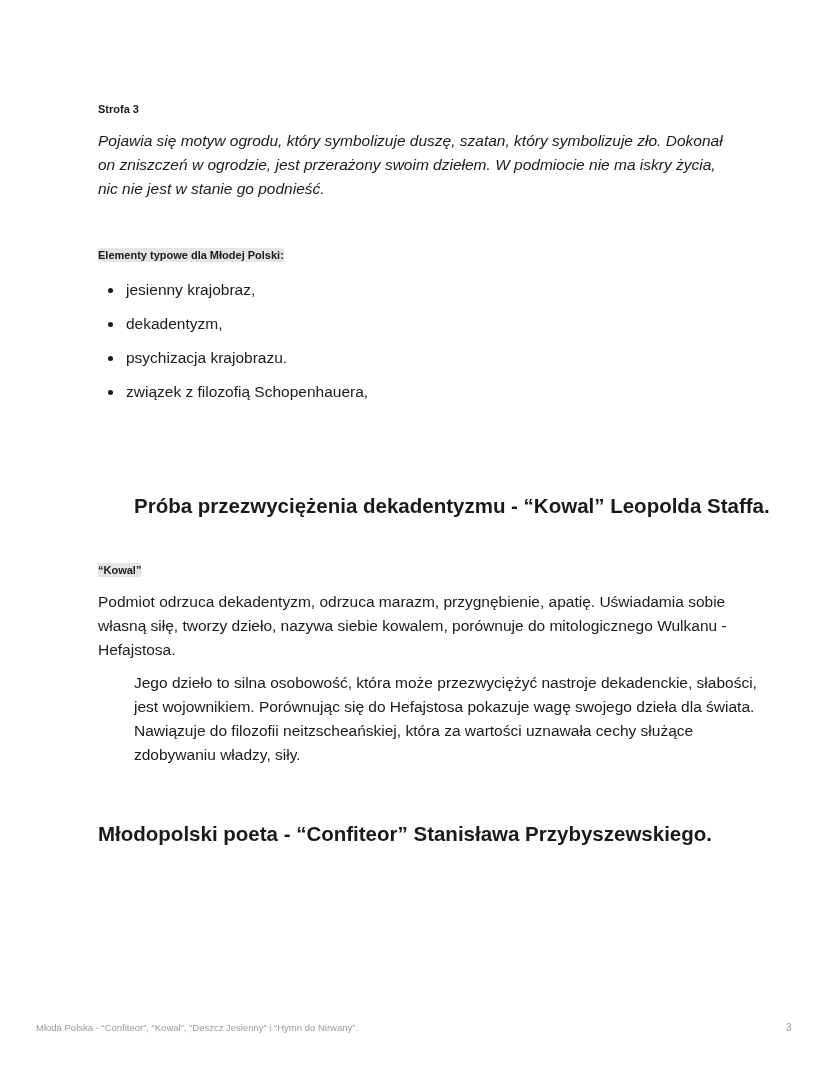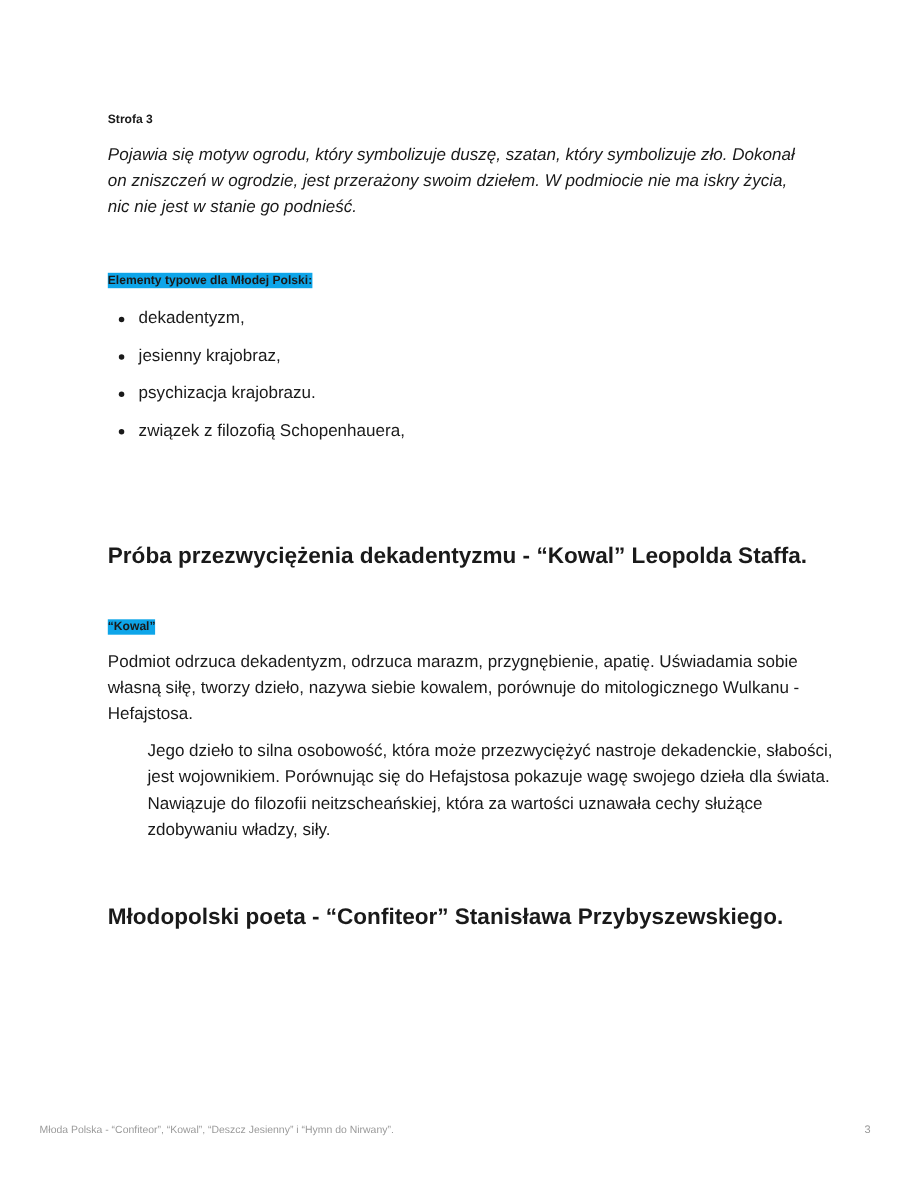--- a/index.html
+++ b/index.html
@@ -1,43 +1,43 @@
 <!DOCTYPE html>
 <html><head>
 <meta charset="utf-8">
 <style>
   html, body { margin: 0; padding: 0; background: #ffffff; }
   body { width: 828px; height: 1071px; position: relative; overflow: hidden;
          font-family: "Liberation Sans", sans-serif; color: #1a1a1a; }
   .h3 { position: absolute; left: 98px; font-size: 11px; font-weight: bold; margin: 0; line-height: 20px; text-align: right; }
   .para { position: absolute; left: 98px; width: 640px; font-size: 15.5px; line-height: 24px; margin: 0; }
-  .hl { background: #0ea5e9; padding: 1px 0; }
+  .hl { background: #e5e5e5; padding: 1px 0; }
   .h2 { position: absolute; left: 98px; font-size: 20.5px; font-weight: bold; margin: 0; line-height: 26px; }
   ul.bullets { position: absolute; left: 98px; top: 278px; margin: 0; padding: 0; list-style: none; }
   ul.bullets li { position: relative; padding-left: 28px; font-size: 15.5px; line-height: 24px; height: 34px; }
   ul.bullets li .dot { position: absolute; left: 10px; top: 10px; width: 5px; height: 5px; border-radius: 50%; background: #1a1a1a; }
   .footer-left { position: absolute; left: 36px; top: 1022px; font-size: 9.5px; color: #9a9a9a; }
   .footer-right { position: absolute; left: 786px; top: 1022px; font-size: 10px; color: #9a9a9a; }
 </style>
 </head>
 <body>
 
 <h3 class="h3" style="top:99px;">Strofa 3</h3>
 <p class="para" style="top:129px;font-style:italic;">Pojawia się motyw ogrodu, który symbolizuje duszę, szatan, który symbolizuje zło. Dokonał on zniszczeń w ogrodzie, jest przerażony swoim dziełem. W podmiocie nie ma iskry życia, nic nie jest w stanie go podnieść.</p>
 
 <h3 class="h3" style="top:245px;"><span class="hl">Elementy typowe dla Młodej Polski:</span></h3>
 
 <ul class="bullets">
+  <li><span class="dot"></span><span>jesienny krajobraz,</span></li>
   <li><span class="dot"></span><span>dekadentyzm,</span></li>
-  <li><span class="dot"></span><span>jesienny krajobraz,</span></li>
   <li><span class="dot"></span><span>psychizacja krajobrazu.</span></li>
   <li><span class="dot"></span><span>związek z filozofią Schopenhauera,</span></li>
 </ul>
 
-<h2 class="h2" style="top:493px;">Próba przezwyciężenia dekadentyzmu - “Kowal” Leopolda Staffa.</h2>
+<h2 class="h2" style="top:493px;margin-left:36px;">Próba przezwyciężenia dekadentyzmu - “Kowal” Leopolda Staffa.</h2>
 
 <h3 class="h3" style="top:560px;"><span class="hl">“Kowal”</span></h3>
 
 <p class="para" style="top:590px;">Podmiot odrzuca dekadentyzm, odrzuca marazm, przygnębienie, apatię. Uświadamia sobie własną siłę, tworzy dzieło, nazywa siebie kowalem, porównuje do mitologicznego Wulkanu - Hefajstosa.</p>
 <p class="para" style="top:671px;margin-left:36px;">Jego dzieło to silna osobowość, która może przezwyciężyć nastroje dekadenckie, słabości, jest wojownikiem. Porównując się do Hefajstosa pokazuje wagę swojego dzieła dla świata. Nawiązuje do filozofii neitzscheańskiej, która za wartości uznawała cechy służące zdobywaniu władzy, siły.</p>
 
 <h2 class="h2" style="top:821px;">Młodopolski poeta - “Confiteor” Stanisława Przybyszewskiego.</h2>
 
 <div class="footer-left">Młoda Polska - “Confiteor”, “Kowal”, “Deszcz Jesienny” i “Hymn do Nirwany”.</div>
 <div class="footer-right">3</div>

